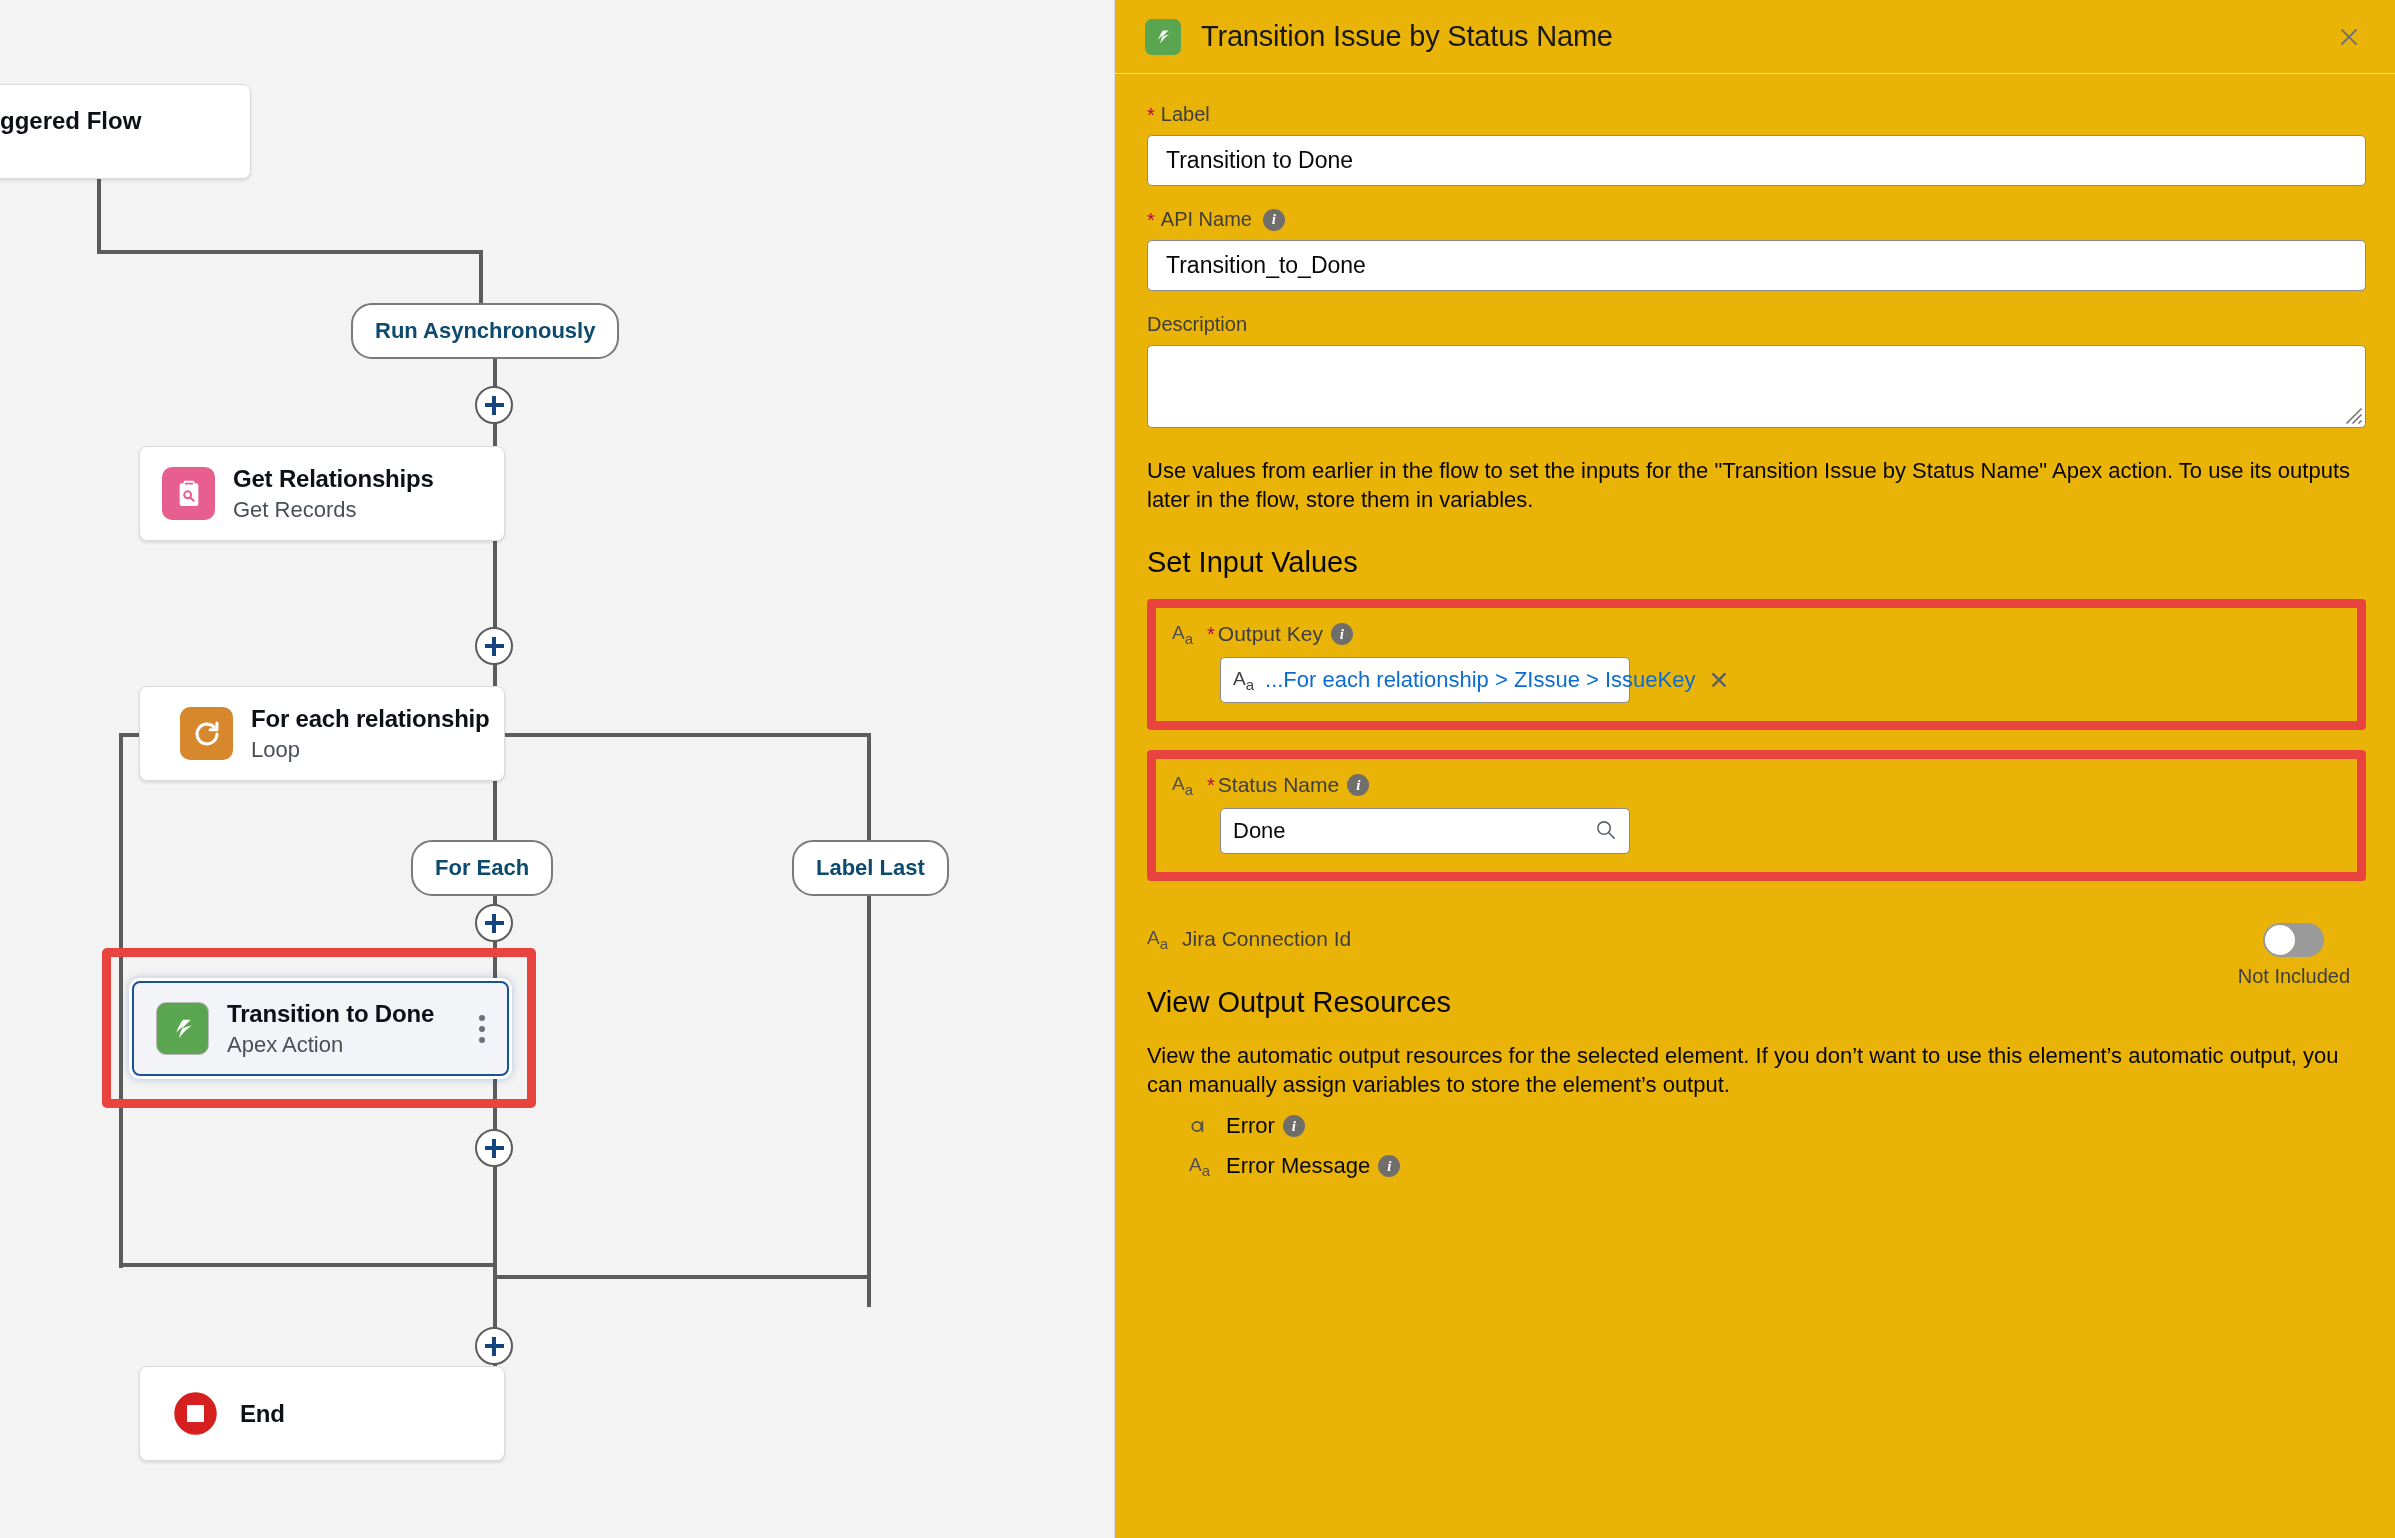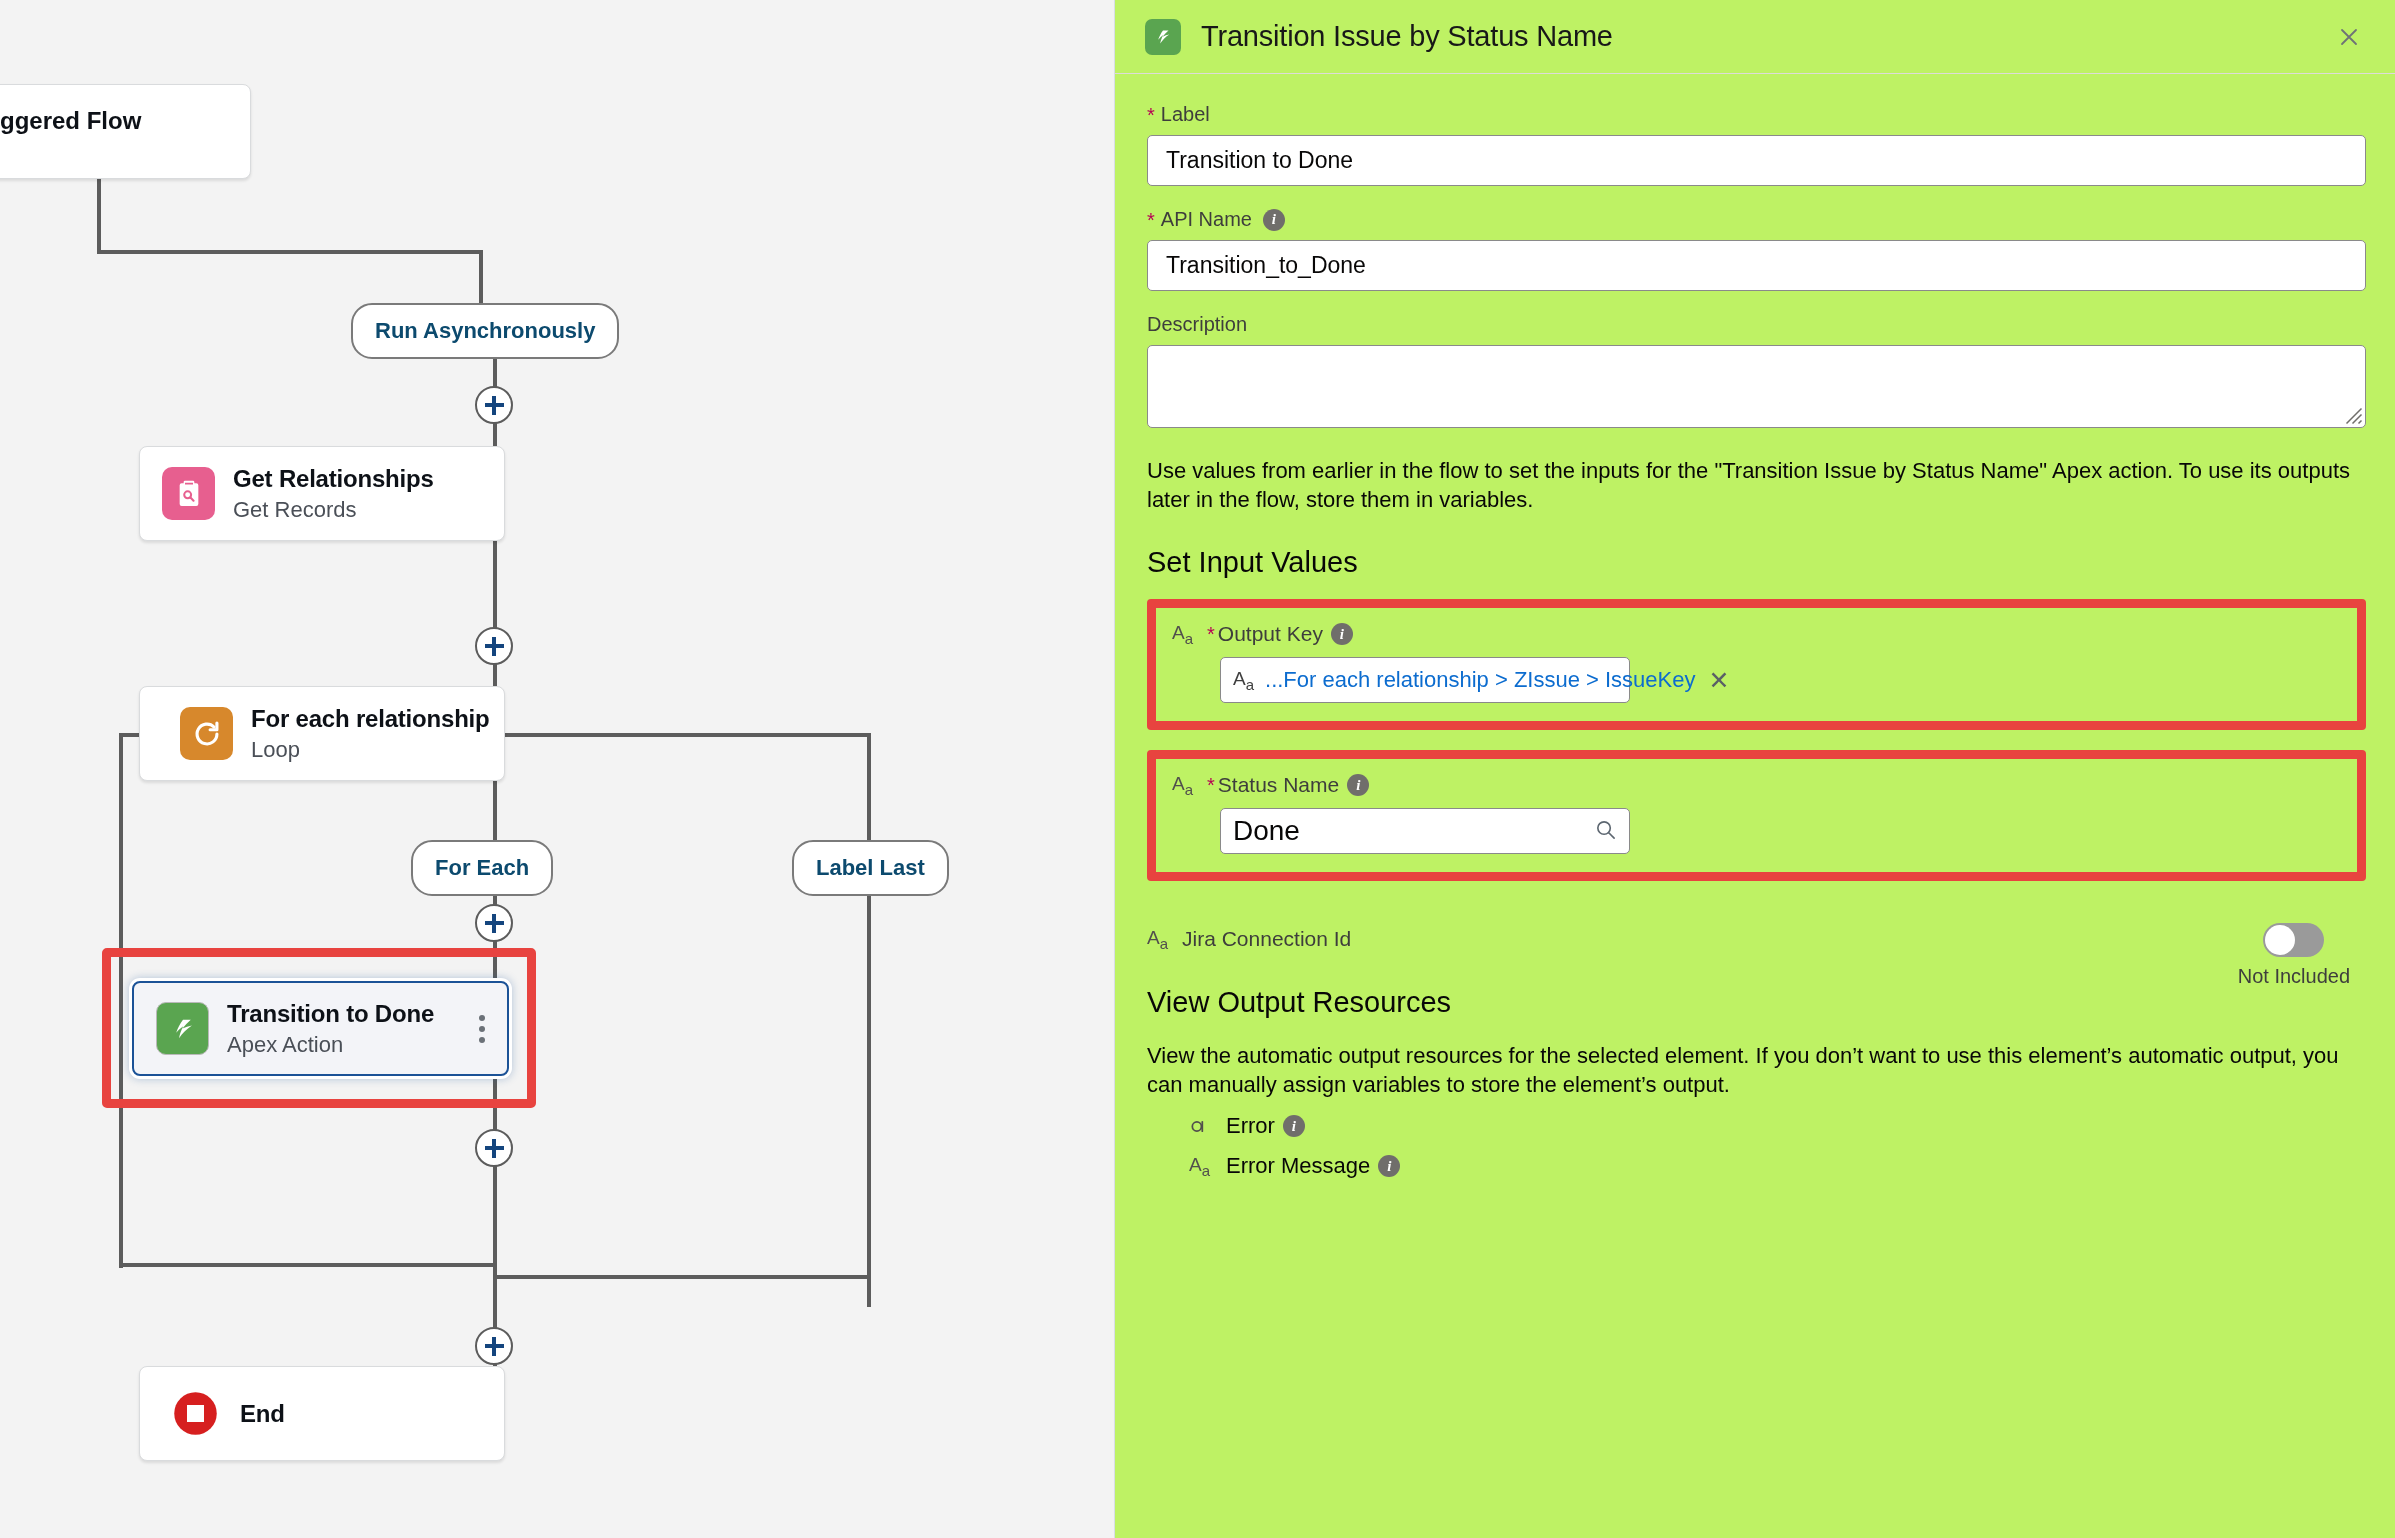--- a/index.html
+++ b/index.html
@@ -112,21 +112,21 @@
   #apex-annotation {
     position: absolute; left: 102px; top: 948px;
     width: 434px; height: 160px;
     border: 9px solid #e8433f; border-radius: 5px;
     z-index: 6; pointer-events: none;
   }
 
   
   #panel {
     position: relative; width: 1281px; height: 1538px;
-    background: #bef264; flex: none; overflow: hidden;
+    background: #eab308; flex: none; overflow: hidden;
   }
   #panel-header {
     position: relative; height: 73px;
     display: flex; align-items: center;
     padding: 0 30px 0 30px;
   }
   #panel-header-rule {
     position: absolute; left: 0; right: 0; top: 73px; height: 1px; background: #dddbda;
   }
   .zapp-icon {
@@ -209,21 +209,21 @@
     display: flex; align-items: center; padding: 0 12px;
     position: relative;
   }
   .token {
     display: flex; align-items: center; gap: 9px;
     font-size: 22px; color: #0c6ccf; white-space: nowrap;
   }
   .token .aa-icon { color: #3f3f3f; margin-right: 2px; }
   .token-remove { color: #5a6066; font-size: 25px; line-height: 1; margin-left: 4px; }
   .combo-value {
-    font-size: 28px; color: #080707; flex: 1; white-space: nowrap;
+    font-size: 22px; color: #080707; flex: 1; white-space: nowrap;
   }
   .search-icon { color: #5c6670; flex: none; }
 
   
   #toggle-row {
     position: relative; margin-top: 46px;
     display: flex; align-items: center;
   }
   #toggle-row .input-row-label { font-size: 21px; }
   #toggle-wrap {

